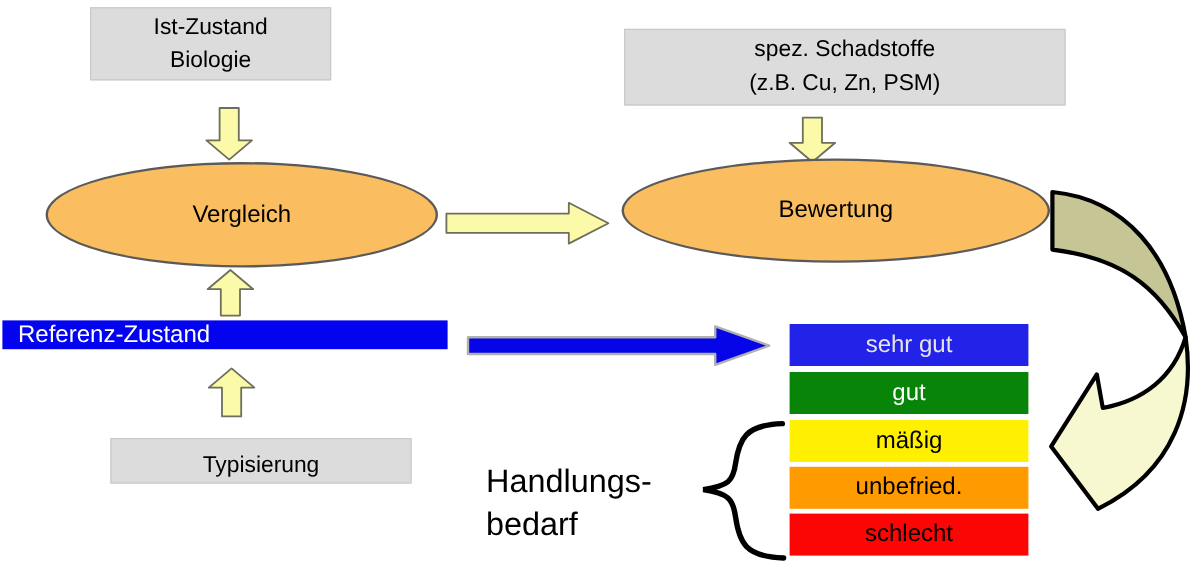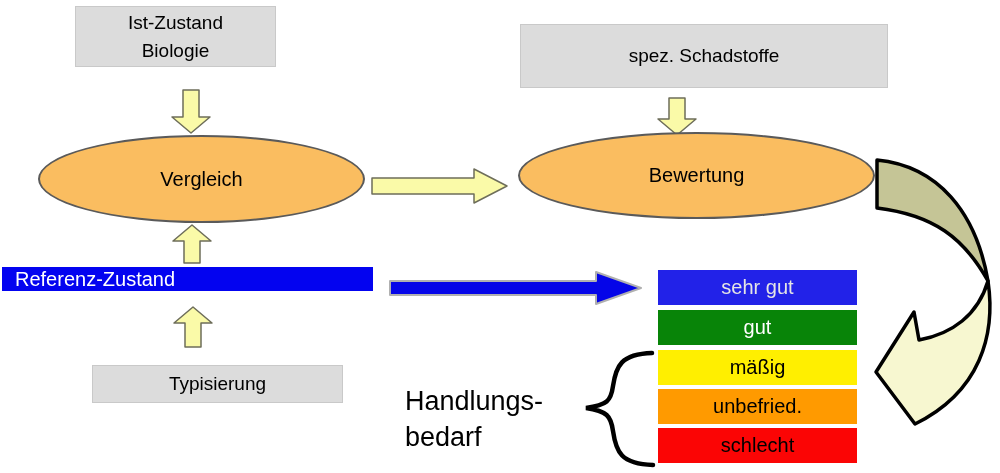--- a/index.html
+++ b/index.html
@@ -29,21 +29,21 @@
     flex-direction: column;
     align-items: center;
     justify-content: center;
     font-size: 19px;
     line-height: 1.45;
     color: #000;
     text-align: center;
   }
   .box-ist      { left: 75px;  top: 6px;  width: 201px; height: 61px; }
   .box-schad    { left: 520px; top: 24px;  width: 368px; height: 64px; }
-  .box-typ      { left: 92px;  top: 365px; width: 251px; height: 38px; }
+  .box-typ      { left: 92px;  top: 365px; width: 251px; height: 38px; justify-content: flex-end; }
 
   .ellipse {
     position: absolute;
     border-radius: 50%;
     border: 2px solid #5a5a5a;
     background: #fabd60;
     display: flex;
     align-items: center;
     justify-content: center;
     font-size: 20px;
@@ -114,20 +114,21 @@
     <path d="M 652 353 C 621 354 616 366 613 386 C 611 401 607 405 586 408 C 607 411 611 416 613 431 C 616 452 621 464 653 465" fill="none" stroke="#000000" stroke-width="4.5" stroke-linecap="round"></path>
   </svg>
 
   <div class="gray-box box-ist" style="background: rgb(220, 220, 220);">
     <span>Ist-Zustand</span>
     <span>Biologie</span>
   </div>
 
   <div class="gray-box box-schad" style="background: rgb(220, 220, 220);">
     <span>spez. Schadstoffe</span>
+    <span>(z.B. Cu, Zn, PSM)</span>
   </div>
 
   <div class="gray-box box-typ" style="background: rgb(220, 220, 220);">
     <span>Typisierung</span>
   </div>
 
   <div class="ellipse ellipse-vergleich" style="background: rgb(250, 189, 96);">
     <span>Vergleich</span>
   </div>
 

